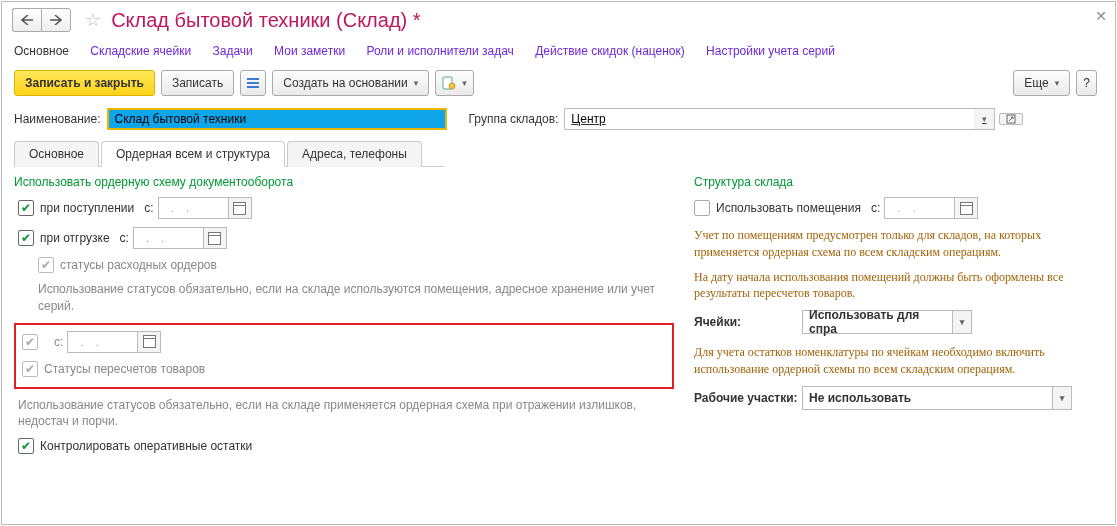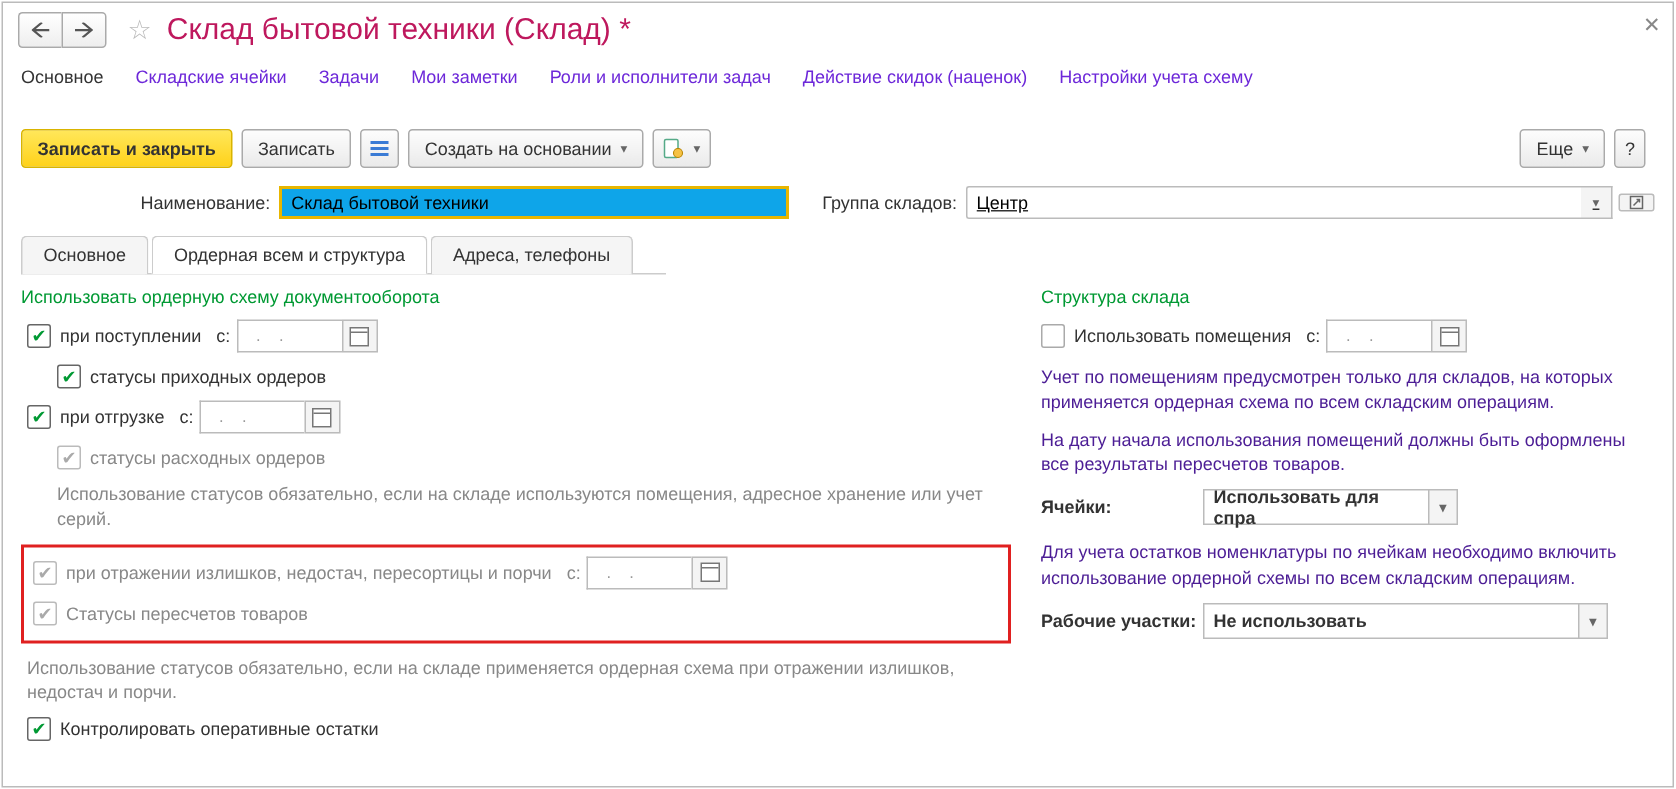--- a/index.html
+++ b/index.html
@@ -80,35 +80,33 @@
     border: 1px solid #aaa;
     border-radius: 3px;
     background: linear-gradient(#fdfdfd,#eaeaea);
     padding: 0 10px;
     display: inline-flex;
     align-items: center;
     cursor: pointer;
     margin-right: 6px;
     font-size: 12px;
     color: #333;
-    margin-top: 16px;
   }
   .btn.yellow {
     background: linear-gradient(#ffe75a,#ffd21a);
     border-color: #d9b400;
     font-weight: bold;
   }
   .btn .caret { margin-left: 6px; font-size: 9px; color: #666;}
   .btn.icon-only { padding: 0 6px; }
   .toolbar-spacer { flex: 1; }
   .field-row {
     display: flex;
     align-items: center;
     padding: 2px 12px 10px 12px;
-    justify-content: flex-end;
   }
   .field-row label { margin-right: 6px; }
   .text-input {
     height: 22px;
     border: 1px solid #bbb;
     padding: 0 6px;
     font-size: 12px;
     box-sizing: border-box;
   }
   .input-name {
@@ -197,21 +195,21 @@
     font-size: 12px;
     line-height: 1;
   }
   .cb.green { color: #009933; border-color: #666;}
   .cb.green::before { content: "✔"; }
   .cb.gray  { color: #aaa; border-color: #bbb;}
   .cb.gray::before  { content: "✔"; }
   .cb.empty::before { content: ""; }
   .muted { color: #888; }
   .helptext { color: #888; line-height: 1.4; margin-bottom: 8px; }
-  .helptext-br { color: #4c1d95; line-height: 1.4; margin-bottom: 8px; }
+  .helptext-br { color: #a16207; line-height: 1.4; margin-bottom: 8px; font-family: Liberation Serif, serif; }
   .date-input-wrap {
     display: inline-flex;
     height: 22px;
     margin-left: 4px;
   }
   .date-input {
     width: 70px;
     border: 1px solid #bbb;
     border-right: none;
     padding: 0 6px;
@@ -297,21 +295,21 @@
     <span class="close-x">✕</span>
   </div>
 
   <div class="nav-links">
     <span class="plain">Основное</span>
     <a href="#">Складские ячейки</a>
     <a href="#">Задачи</a>
     <a href="#">Мои заметки</a>
     <a href="#">Роли и исполнители задач</a>
     <a href="#">Действие скидок (наценок)</a>
-    <a href="#">Настройки учета схему</a>
+    <a href="#">Настройки учета серий</a>
   </div>
 
   <div class="toolbar">
     <div class="btn yellow">
         <span>Записать и закрыть</span>
       </div>
     <div class="btn">
         <span>Записать</span>
       </div>
     <div class="btn icon-only">
@@ -373,24 +371,20 @@
         <span class="cb green"></span>
         <span>при поступлении</span>
         <span style="margin-left:10px;">с:</span>
         <span class="date-input-wrap">
           <input class="date-input" value="  .    .    " style="">
           <div class="date-btn">
               <span class="cal-icon"></span>
             </div>
         </span>
       </div>
-      <div class="row indent2">
-        <span class="cb green"></span>
-        <span>статусы приходных ордеров</span>
-      </div>
 
       <div class="row indent1">
         <span class="cb green"></span>
         <span>при отгрузке</span>
         <span style="margin-left:10px;">с:</span>
         <span class="date-input-wrap">
           <input class="date-input" value="  .    .    " style="">
           <div class="date-btn">
               <span class="cal-icon"></span>
             </div>
@@ -399,21 +393,20 @@
       <div class="row indent2">
         <span class="cb gray"></span>
         <span class="muted">статусы расходных ордеров</span>
       </div>
 
       <div class="helptext indent2">Использование статусов обязательно, если на складе используются помещения, адресное хранение или учет серий.</div>
 
       <div class="red-outline">
         <div class="row">
           <span class="cb gray"></span>
-          <span class="muted">при отражении излишков, недостач, пересортицы и порчи</span>
           <span style="margin-left:10px;" class="muted">с:</span>
           <span class="date-input-wrap">
             <input class="date-input" value="  .    .    " style="">
             <div class="date-btn">
                 <span class="cal-icon"></span>
               </div>
           </span>
         </div>
         <div class="row">
           <span class="cb gray"></span>

